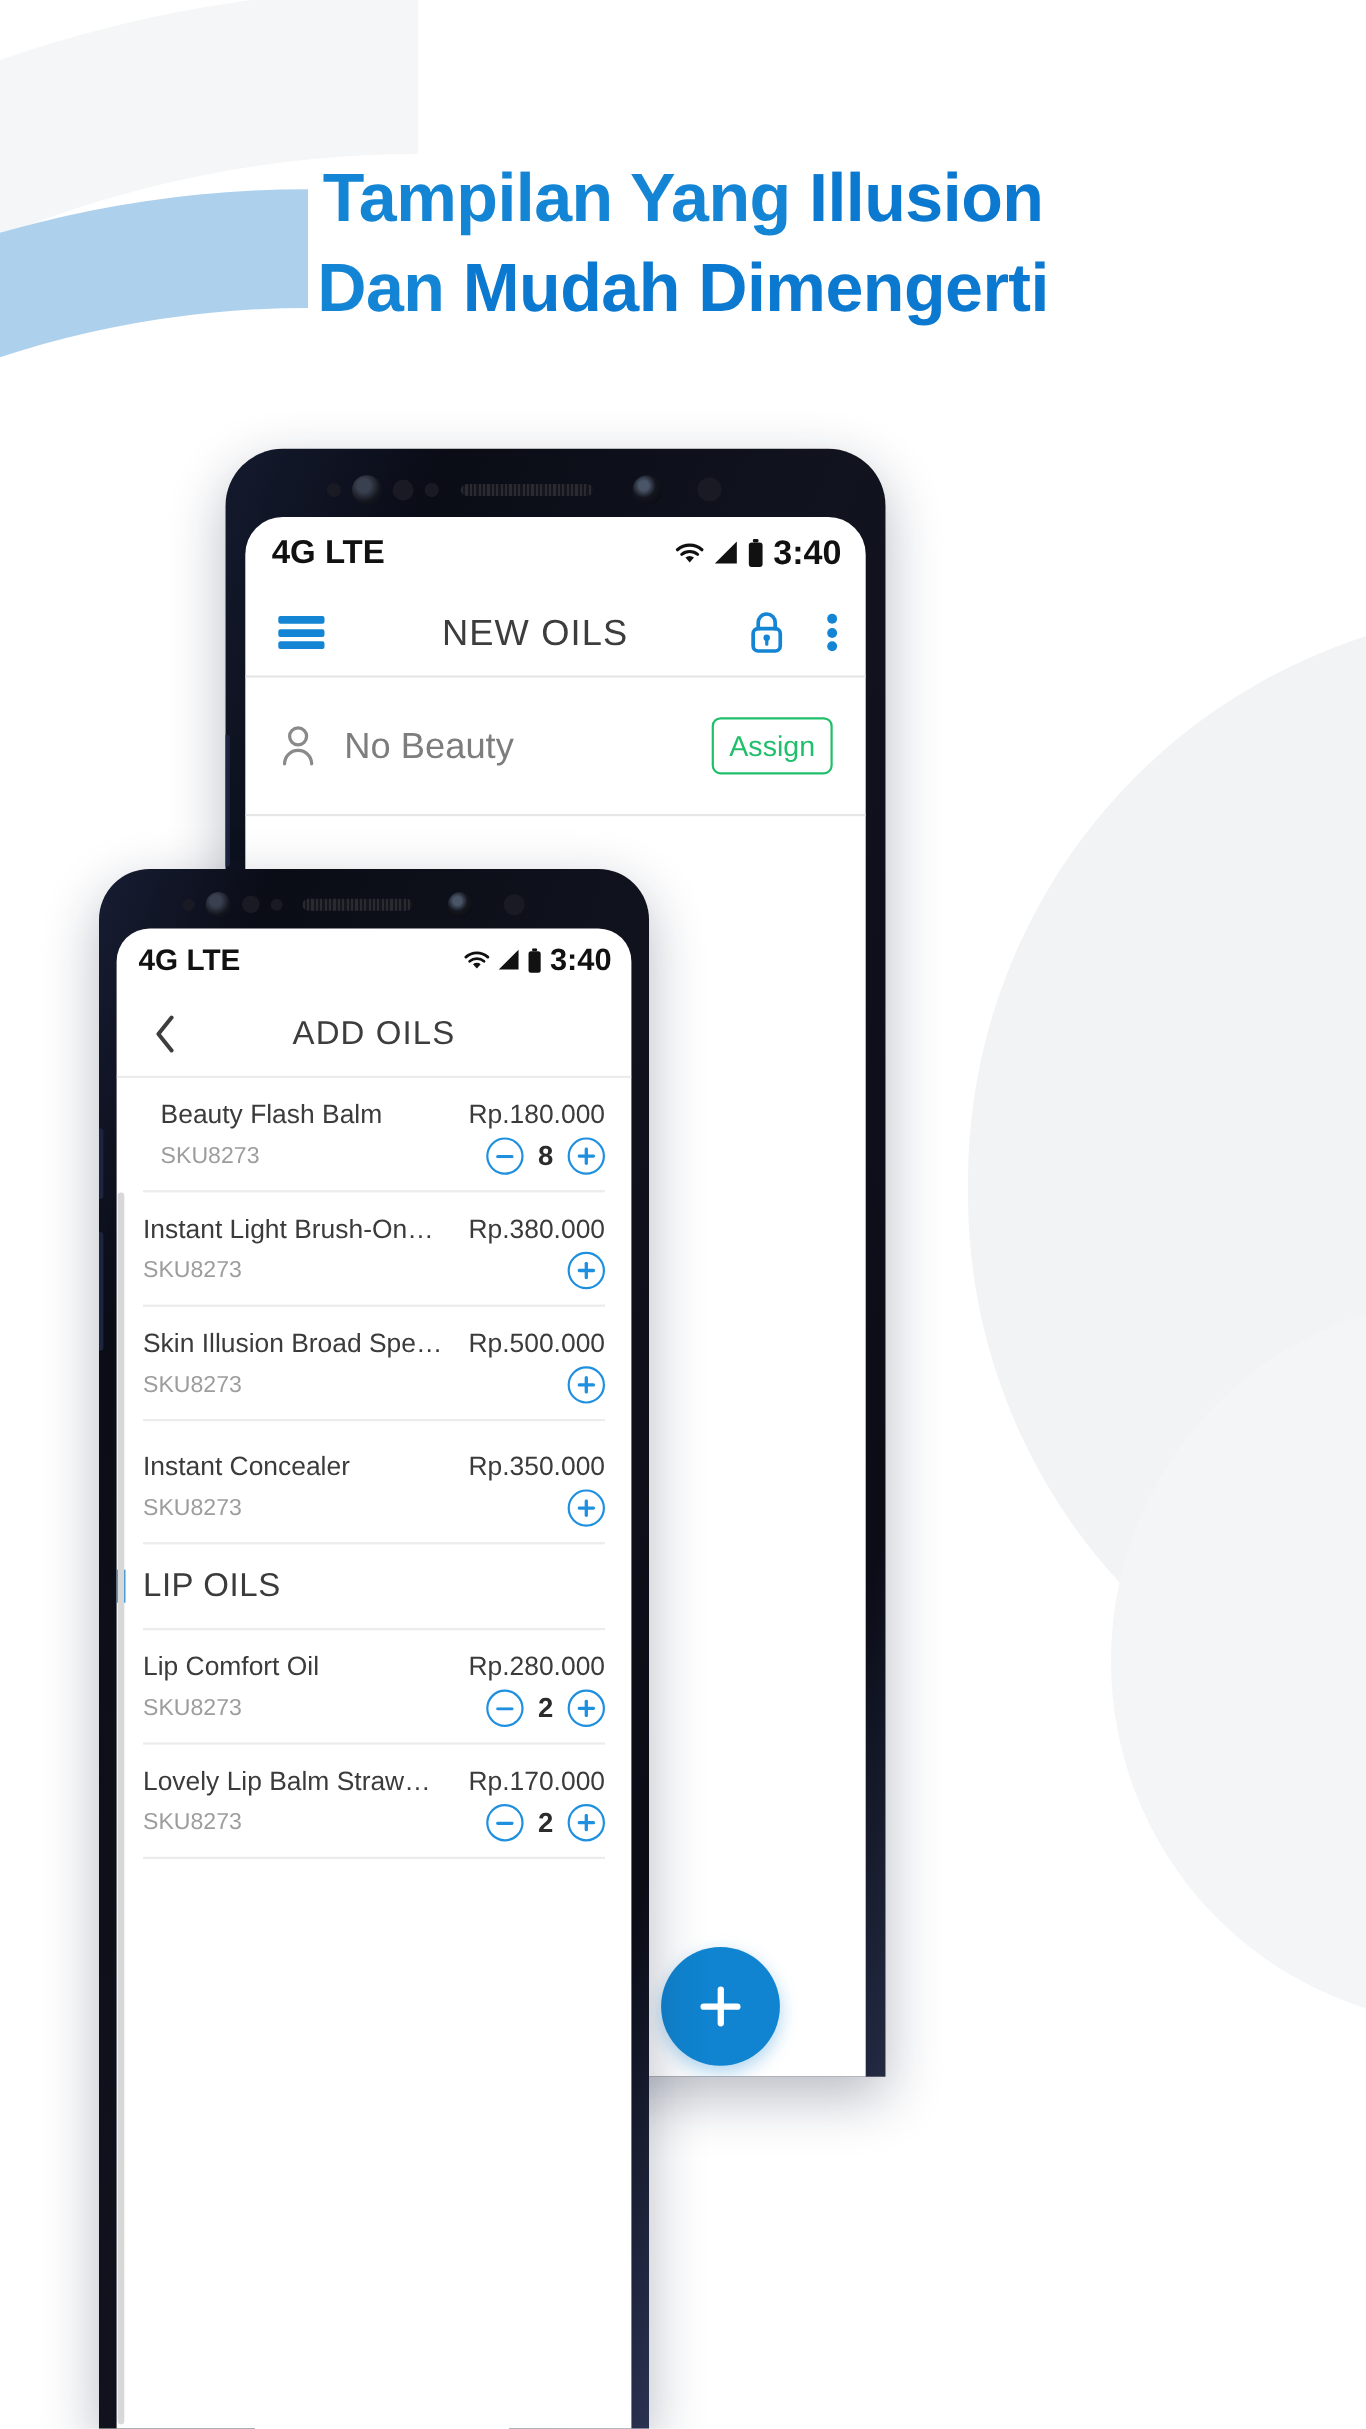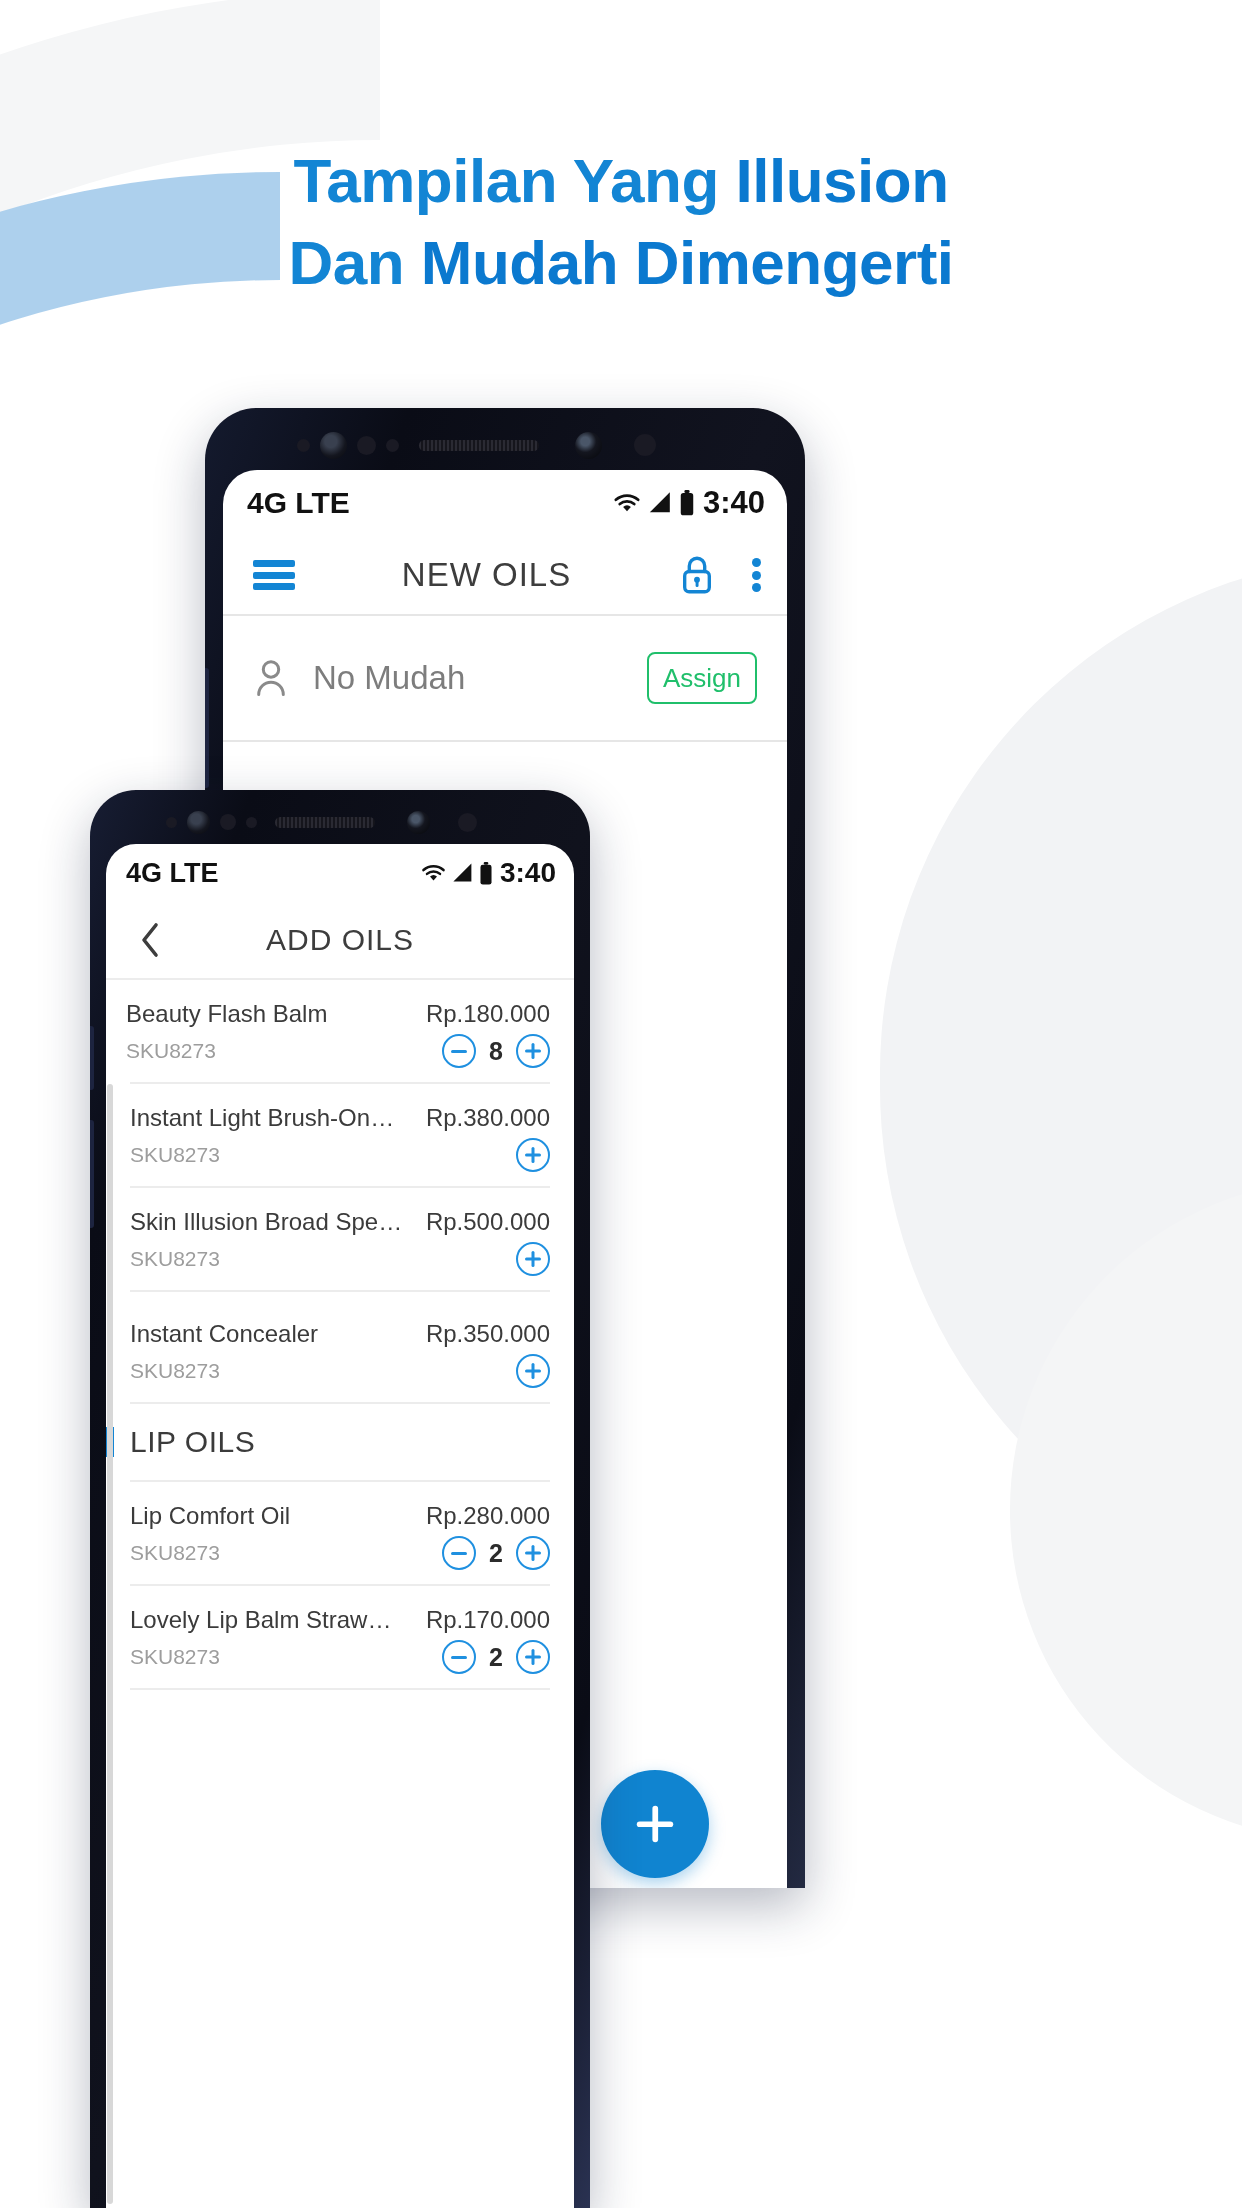--- a/index.html
+++ b/index.html
@@ -199,21 +199,21 @@
           <i style="width:9px;height:9px;"></i>
       </div>
     </div>
     <div class="divider" style="height:2px;"></div>
 
     <div class="member-row" style="height:124px; padding:0 30px 0 32px;">
       <svg width="32" height="40" viewBox="0 0 22 28" style="margin-right:26px;">
         <circle cx="11" cy="8" r="5.4" stroke="#8a8a8a" stroke-width="2.1" fill="none"></circle>
         <path d="M2.4 25.5 a8.6 8.6 0 0 1 17.2 0" stroke="#8a8a8a" stroke-width="2.1" fill="none" stroke-linecap="round"></path>
       </svg>
-      <div class="member-name" style="font-size:33px;">No Mudah</div>
+      <div class="member-name" style="font-size:33px;">No Beauty</div>
       <div class="assign-btn" style="width:110px;height:52px;font-size:26px;">
         <span>Assign</span>
       </div>
     </div>
     <div class="divider" style="height:2px;"></div>
 
     <svg class="empty-illus" style="left:172px; top:834px; width:200px; height:300px;" viewBox="0 0 200 300">
       <rect x="26" y="18" width="130" height="242" rx="18" fill="#f4f5f6"></rect>
       <path d="M22 32 a16 16 0 0 1 16-16 h112 a16 16 0 0 1 16 16 v206 l-36 34 -36 -34 h-56 a16 16 0 0 1 -16 -16 Z" stroke="#9b9b9b" stroke-width="8" fill="none" stroke-linejoin="round"></path>
       <rect x="44" y="74" width="96" height="9" rx="4.5" fill="#8f8f8f"></rect>
@@ -275,21 +275,21 @@
           <path d="M11 2 L3 12 L11 22" stroke="#3d3d3d" stroke-width="2.4" fill="none" stroke-linecap="round" stroke-linejoin="round"></path>
         </svg>
       </div>
       <div class="appbar-title" style="font-size:30px; margin-right:44px;">ADD OILS</div>
     </div>
 
     <div class="divider" style="height:2px;background:#ececec;"></div>
 
     <div style="padding:0 0 0 0;">
 
-      <div class="item" style="padding:20px 24px 14px 20px;">
+      <div class="item" style="padding:20px 24px 14px 40px;">
         <div class="item-top">
           <div class="item-name" style="font-size:24px;max-width:270px;">Beauty Flash Balm</div>
           <div class="item-price" style="font-size:24px;">Rp.180.000</div>
         </div>
         <div class="item-bot" style="margin-top:6px;">
           <div class="item-sku" style="font-size:21px;">SKU8273</div>
           <div class="stepper">
             <div class="circ" style="width:34px;height:34px;">
               <svg width="16" height="3" viewBox="0 0 16 3">
                   <rect width="16" height="3" rx="1.5" fill="#1f90e0"></rect>

